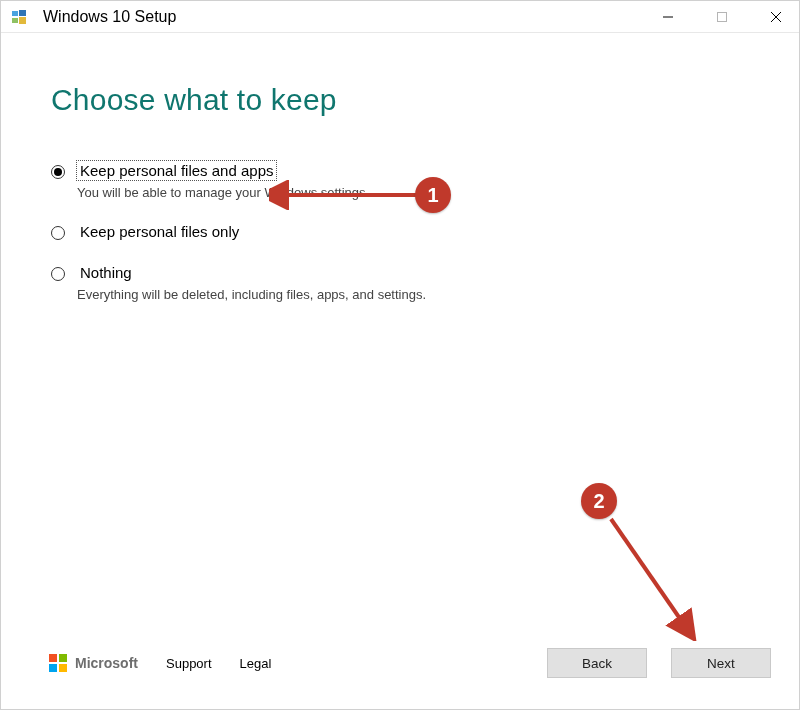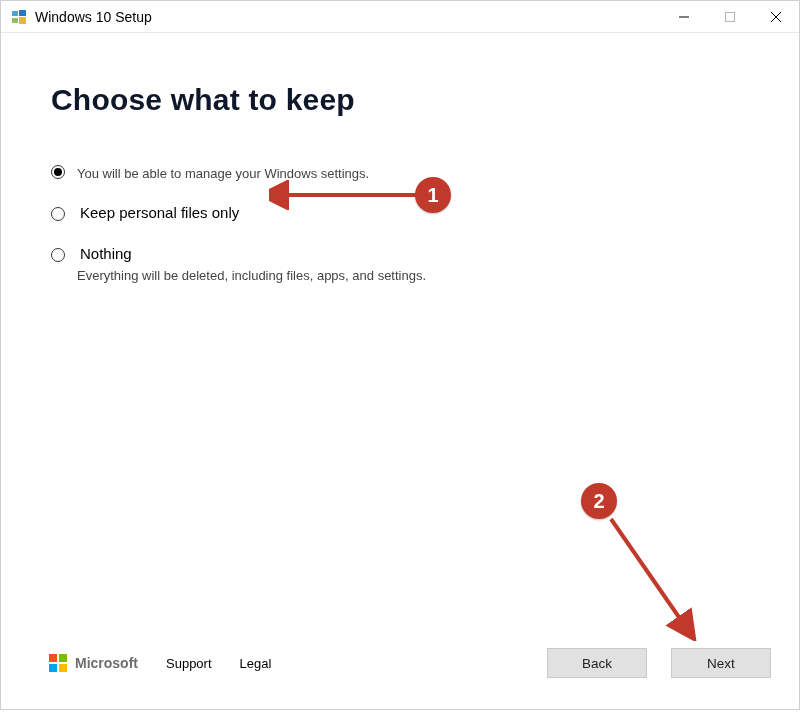--- a/index.html
+++ b/index.html
@@ -18,22 +18,23 @@
       background: #fff;
       position: relative;
       display: flex;
       flex-direction: column;
     }
     .titlebar {
       height: 32px;
       display: flex;
       align-items: center;
       border-bottom: 1px solid #e8e8e8;
-      font-size: 14px;
+      font-size: 16px;
       color: #000;
+      gap: 8px;
     }
     .titlebar .app-icon {
       width: 16px; height: 16px;
       margin: 0 8px 0 10px;
       display: inline-block;
     }
     .titlebar .title { flex: 0 0 auto; }
     .titlebar .spacer { flex: 1; }
     .titlebar .win-btn {
       width: 46px; height: 32px;
@@ -41,22 +42,22 @@
       color: #000;
     }
     .titlebar .win-btn.disabled { color: #b5b5b5; }
     .content {
       flex: 1;
       padding: 50px 50px 0 50px;
       position: relative;
     }
     .page-title {
       font-size: 30px;
-      font-weight: 700;
-      color: #0f172a;
+      font-weight: 400;
+      color: #0f766e;
       margin-bottom: 44px;
       letter-spacing: 0.2px;
     }
     .options { }
     .option {
       display: flex;
       align-items: flex-start;
       margin-bottom: 22px;
     }
     .radio-glyph {
@@ -180,20 +181,21 @@
   </div>
 
   <div class="content">
     <h1 class="page-title">Choose what to keep</h1>
 
     <div class="options">
 
       <div class="option selected">
         <span class="radio-glyph checked"></span>
         <div class="option-texts">
+          <span class="option-label">Keep personal files and apps</span>
           <div class="option-desc">You will be able to manage your Windows settings.</div>
         </div>
       </div>
 
       <div class="option">
         <span class="radio-glyph"></span>
         <div class="option-texts">
           <span class="option-label">Keep personal files only</span>
         </div>
       </div>

